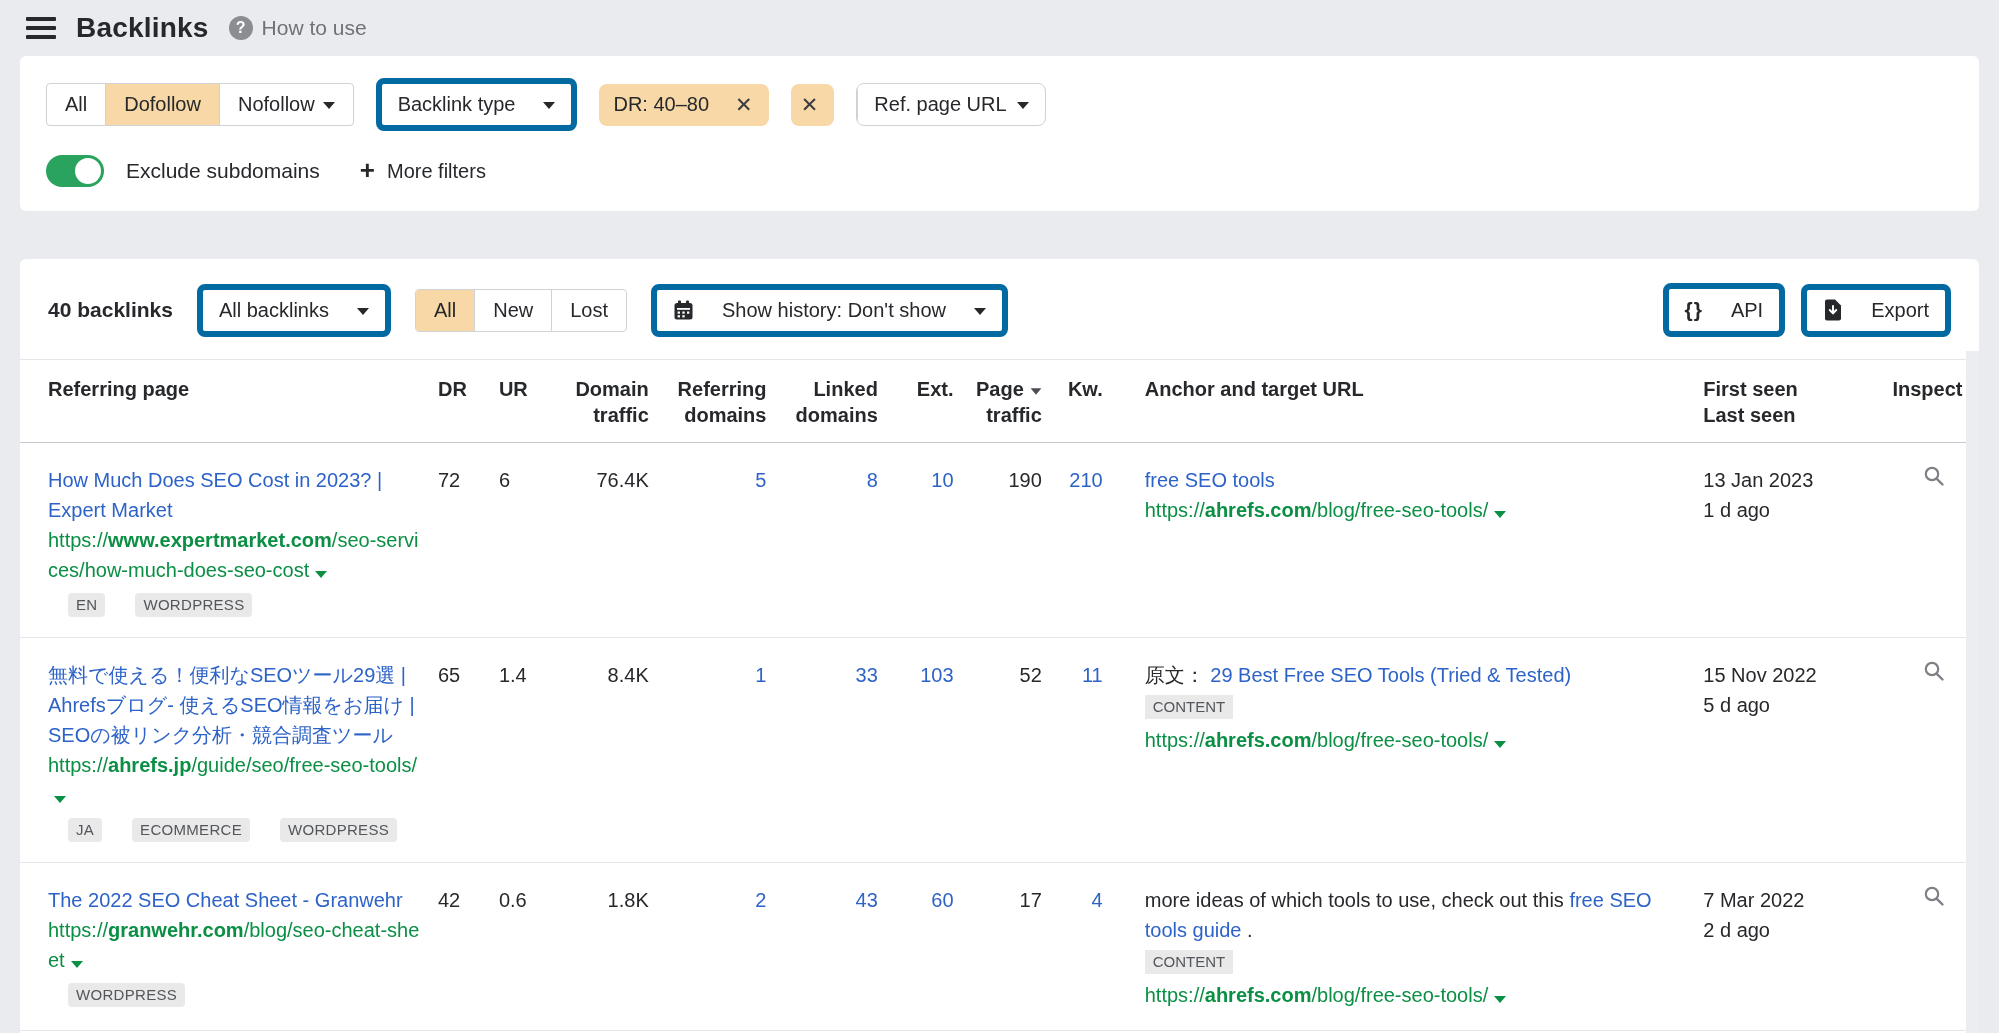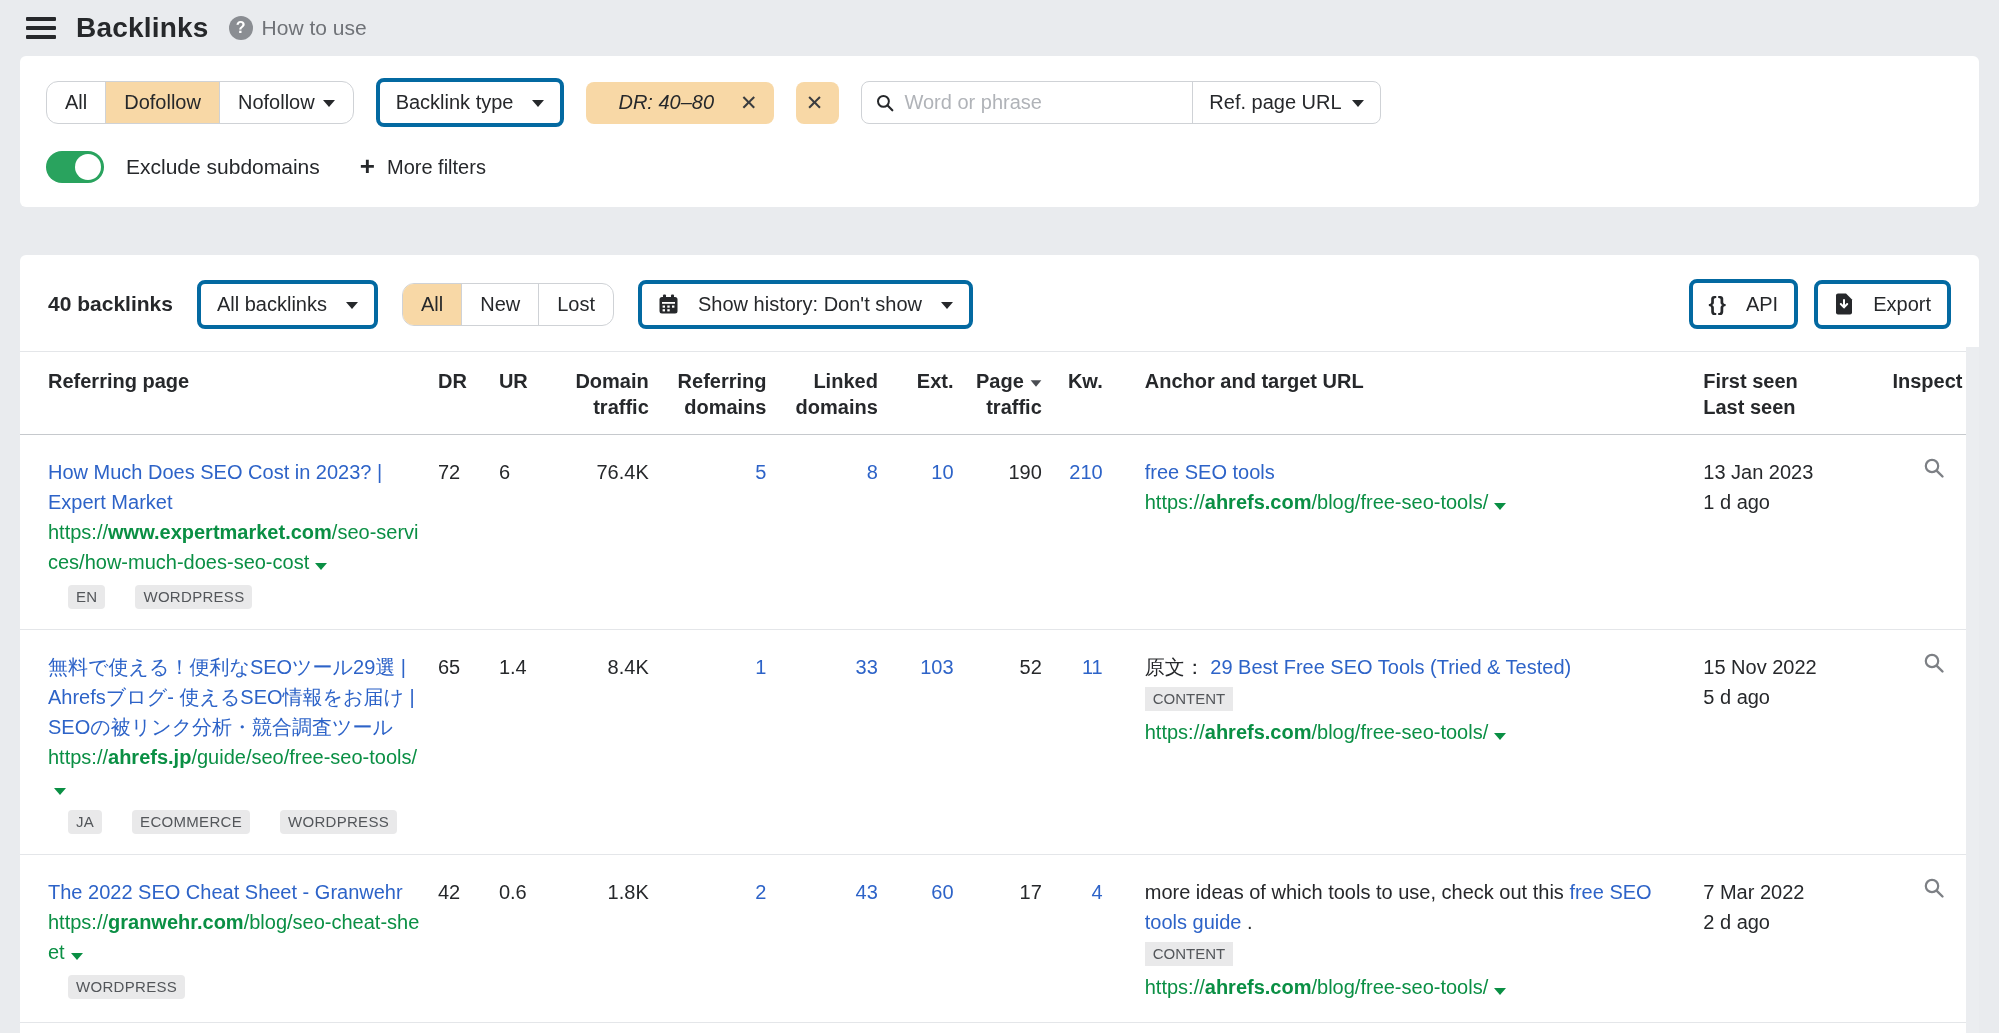--- a/index.html
+++ b/index.html
@@ -16,27 +16,27 @@
   .help-wrap { display:flex; align-items:center; gap:9px; color:#7a7d81; }
   .help-circle { width:24px; height:24px; border-radius:50%; background:#8a8d92; color:#fff; font-size:16px; font-weight:bold; display:flex; align-items:center; justify-content:center; }
   .help-label { font-size:21px; color:#6f7277; }
   
   .card { background:#fff; border-radius:6px; margin:0 20px; }
   .filters-card { padding:22px 26px 24px; }
   .table-card { margin-top:48px; height:820px; padding:0 0 0 0; position:relative; overflow:hidden; }
   
   .filter-row { display:flex; align-items:center; gap:22px; }
   .filter-row + .filter-row { margin-top:24px; }
-  .segmented { display:inline-flex; border:1px solid #cfd2d6; border-radius:12px; overflow:hidden; background:#fff; }
+  .segmented { display:inline-flex; border:1px solid #cfd2d6; border-radius:4px; overflow:hidden; background:#fff; }
   .seg { padding:9px 18px; border-right:1px solid #cfd2d6; cursor:pointer; display:flex; align-items:center; gap:8px; white-space:nowrap; }
   .seg:last-child { border-right:none; }
   .seg.active { background:#f8d8a6; }
-  .btn { display:inline-flex; align-items:center; gap:19px; padding:9px 16px; background:#fff; border:4px solid #0369a1; border-radius:8px; cursor:pointer; white-space:nowrap; }
+  .btn { display:inline-flex; align-items:center; gap:28px; padding:9px 16px; background:#fff; border:6px solid #0369a1; border-radius:8px; cursor:pointer; white-space:nowrap; }
   .chip { display:inline-flex; align-items:center; background:#f8d8a6; border-radius:8px; overflow:hidden; cursor:pointer; }
-  .chip-label { padding:9px 16px 9px 32px; white-space:nowrap;font-style:italic; }
+  .chip-label { padding:9px 16px 9px 14px; white-space:nowrap; }
   .chip-close { padding:9px 16px 9px 10px; font-weight:bold; font-size:21px; color:#3a3c3f; cursor:pointer; }
   .caret { display:inline-block; width:0; height:0; border-left:6px solid transparent; border-right:6px solid transparent; border-top:7px solid currentColor; transform:translateY(1px); }
   .search-group { display:inline-flex; align-items:stretch; border:1px solid #cfd2d6; border-radius:8px; background:#fff; overflow:hidden; }
   .search-box { display:flex; align-items:center; gap:10px; padding:0 14px; width:330px; }
   .search-box input { border:none; outline:none; font-size:20px; width:100%; font-family:inherit; color:#26282b; }
   .search-box input::placeholder { color:#b0b3b8; }
   .scope-btn { display:flex; align-items:center; gap:10px; padding:9px 16px; border-left:1px solid #cfd2d6; cursor:pointer; white-space:nowrap; }
   .toggle { width:58px; height:32px; border-radius:16px; background:#29a35e; position:relative; cursor:pointer; flex:none; }
   .toggle .knob { position:absolute; top:3px; right:3px; width:26px; height:26px; border-radius:50%; background:#fff; }
   .toggle-label { font-size:21px; }
@@ -107,27 +107,20 @@
       <span class="caret"></span>
     </div>
     <div class="chip">
       <span class="chip-label">DR: 40–80</span>
       <span class="chip-close">✕</span>
     </div>
     <div class="chip">
       <span class="chip-close">✕</span>
     </div>
     <div class="search-group">
-      <div class="search-box">
-        <svg width="20" height="20" viewBox="0 0 20 20">
-            <circle cx="8.2" cy="8.2" r="6" fill="none" stroke="#26282b" stroke-width="2.2"></circle>
-            <line x1="12.8" y1="12.8" x2="18" y2="18" stroke="#26282b" stroke-width="2.4" stroke-linecap="round"></line>
-          </svg>
-        <input type="text" placeholder="Word or phrase" style="">
-      </div>
       <div class="scope-btn">
         <span>Ref. page URL</span>
         <span class="caret"></span>
       </div>
     </div>
   </div>
   <div class="filter-row">
     <div class="toggle">
         <div class="knob"></div>
       </div>

